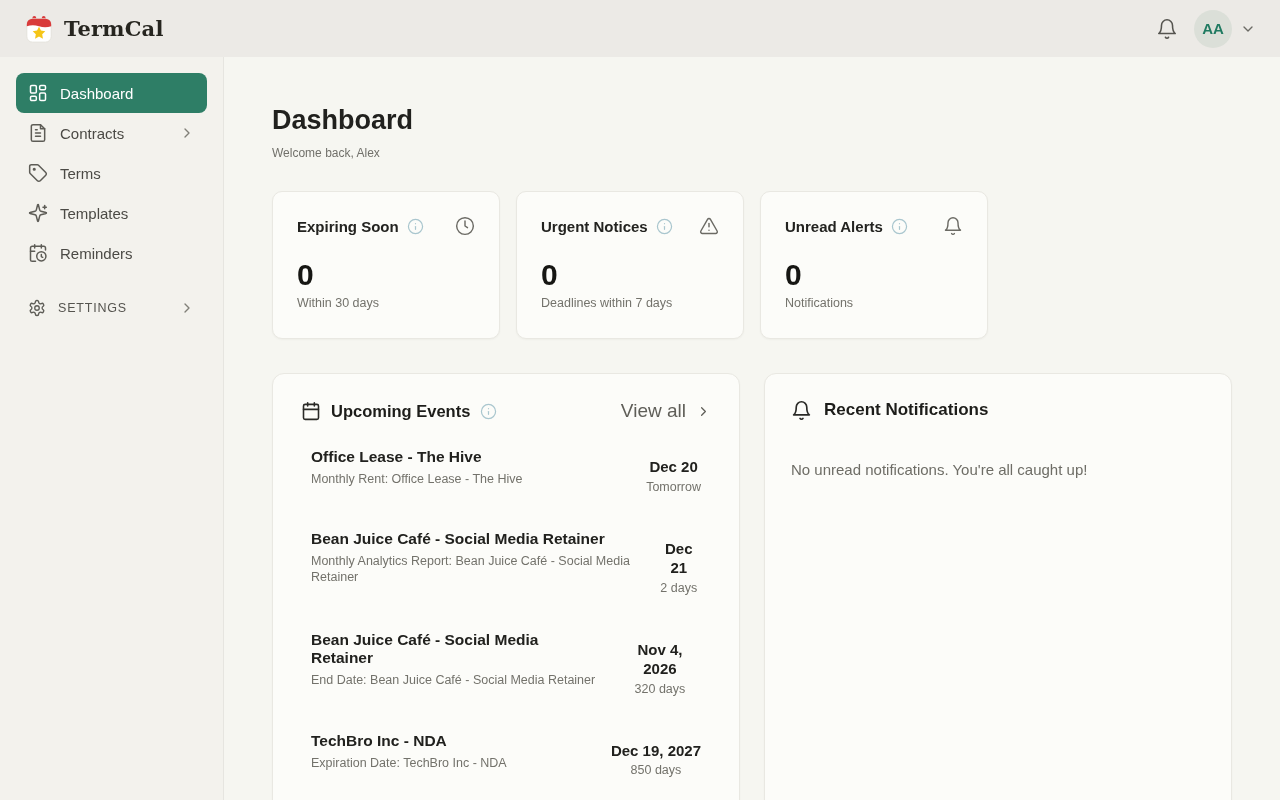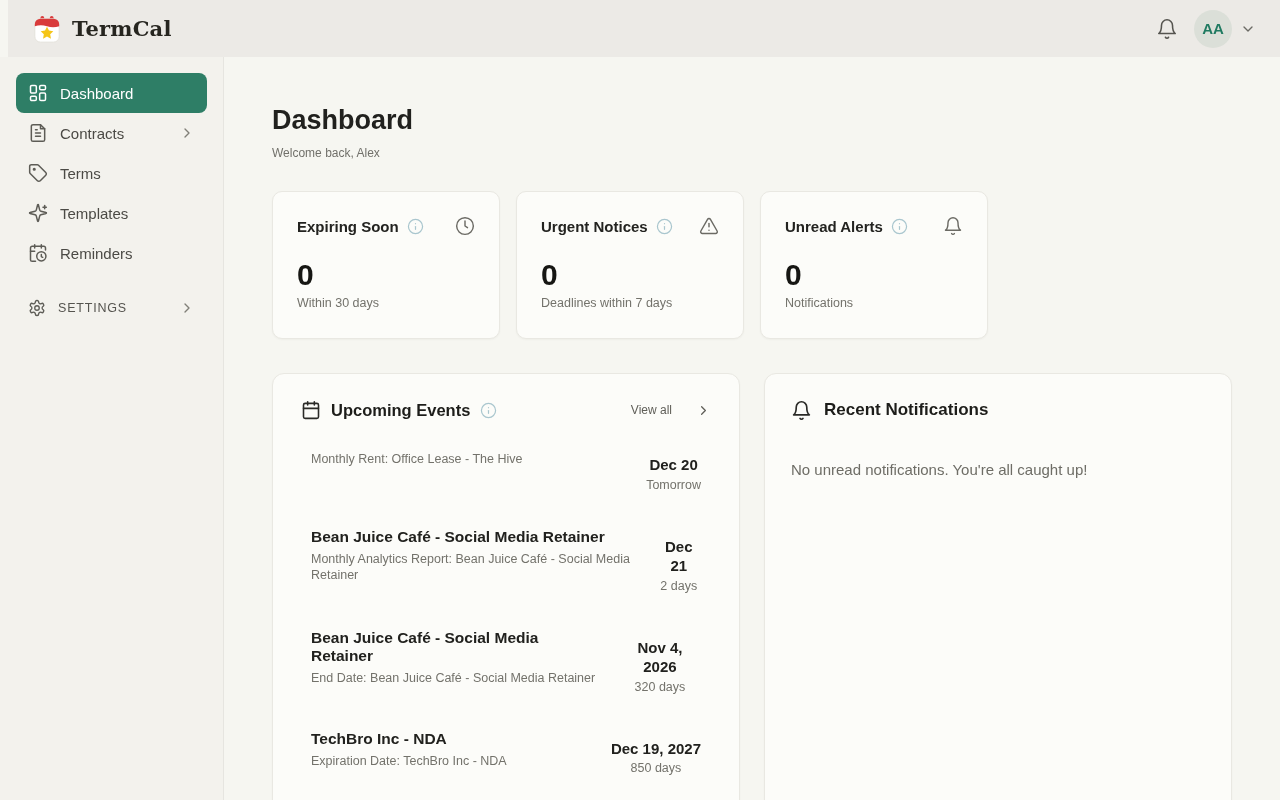--- a/index.html
+++ b/index.html
@@ -5,21 +5,21 @@
   * { margin:0; padding:0; box-sizing:border-box; }
   html,body { width:1280px; height:800px; overflow:hidden; }
   body {
     font-family:"Liberation Sans","DejaVu Sans",sans-serif;
     background:#f6f6f1; color:#21211e; position:relative;
   }
   svg { display:block; }
 
   
   .topbar {
-    position:absolute; top:0; left:8px; right:0; height:57px;
+    position:absolute; top:0; left:0; right:0; height:57px;
     background:#eceae6; display:flex; align-items:center;
     justify-content:space-between; padding:0 24px;
   }
   .brand { display:flex; align-items:center; gap:10px; cursor:pointer; }
   .brand-name {
     font-family:"DejaVu Serif","Liberation Serif",serif;
     font-weight:700; font-size:21px; color:#26251f; letter-spacing:0.2px;
   }
   .topbar-right { display:flex; align-items:center; gap:16px; }
   .icon-btn { background:none; border:none; cursor:pointer; color:#55544f; padding:0; }
@@ -75,22 +75,22 @@
   .panels-row { margin-top:34px; display:grid; grid-template-columns:1fr 1fr; gap:24px; }
   .panel {
     background:#fcfcf9; border:1px solid #e9e8e2; border-radius:12px;
     height:560px; box-shadow:0 1px 2px rgba(40,40,30,.04);
   }
   .panel-events { padding:26px 24px; }
   .panel-notifs { padding:26px; }
   .panel-head { display:flex; align-items:center; padding:0 4px; }
   .panel-title { font-size:16.5px; font-weight:700; color:#1d1d1a; margin-left:10px; }
   .panel-head .info-ic { margin-left:10px; }
-  .view-all { margin-left:auto; display:flex; align-items:center; gap:24px;
-    font-size:12px; color:#5f5e58; cursor:pointer; background:none; border:none; }
+  .view-all { margin-left:auto; display:flex; align-items:center; gap:10px;
+    font-size:19px; color:#5f5e58; cursor:pointer; background:none; border:none; }
   .view-all .chev { color:#5f5e58; }
 
   .events-list { margin-top:14px; display:flex; flex-direction:column; gap:12px; }
   .event-item { display:flex; align-items:flex-start; padding:12px 14px; border-radius:10px; cursor:pointer; }
   .event-main { flex:1 1 auto; min-width:0; }
   .event-title { font-size:15.5px; font-weight:600; color:#21211e; }
   .event-sub { margin-top:5px; font-size:12.5px; color:#73726b; line-height:1.35; }
   .event-when { flex:0 1 auto; margin-left:16px; text-align:center;margin-top:9px; }
   .event-item.squeezed .event-when { width:50px; }
   .event-date { font-size:15px; font-weight:600; color:#21211e; line-height:1.3; }
@@ -280,20 +280,21 @@
           <svg class="chev" width="15" height="15" viewBox="0 0 24 24" fill="none" stroke="currentColor" stroke-width="2" stroke-linecap="round" stroke-linejoin="round">
             <path d="M9 18l6-6-6-6"></path>
           </svg>
         </button>
       </div>
 
       <div class="events-list">
 
         <div class="event-item">
           <div class="event-main">
+            <div class="event-title">Office Lease - The Hive</div>
             <div class="event-sub">Monthly Rent: Office Lease - The Hive</div>
           </div>
           <div class="event-when">
             <div class="event-date">Dec 20</div>
             <div class="event-days">Tomorrow</div>
           </div>
         </div>
 
         <div class="event-item squeezed">
           <div class="event-main">

